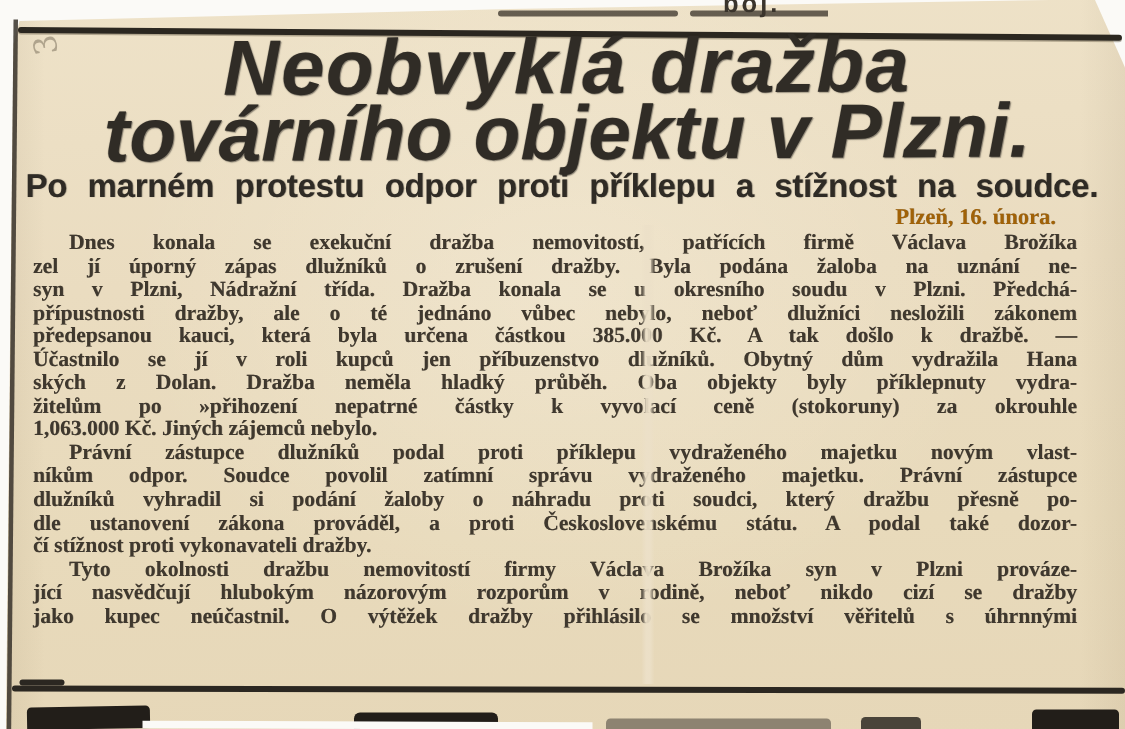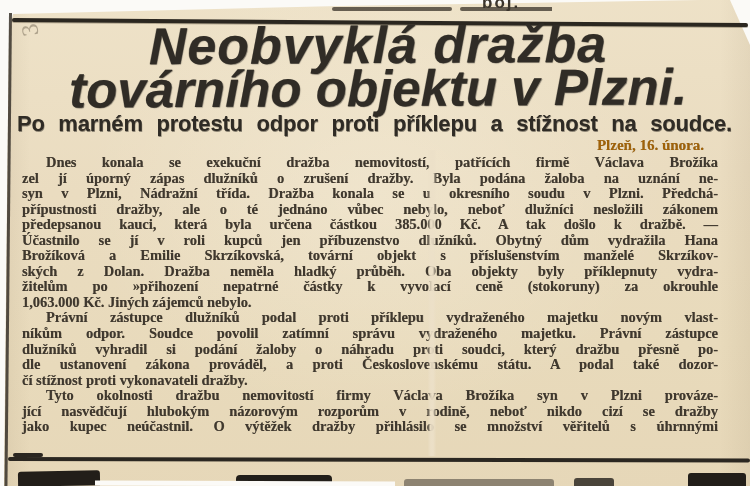--- a/index.html
+++ b/index.html
@@ -146,21 +146,20 @@
 
   <div class="dateline">Plzeň, 16. února.</div>
 
   <div class="body-lines">
       <div class="body-line first">Dnes konala se exekuční dražba nemovitostí, patřících firmě Václava Brožíka</div>
       <div class="body-line mid">zel jí úporný zápas dlužníků o zrušení dražby. Byla podána žaloba na uznání ne-</div>
       <div class="body-line mid">syn v Plzni, Nádražní třída. Dražba konala se u okresního soudu v Plzni. Předchá-</div>
       <div class="body-line mid">přípustnosti dražby, ale o té jednáno vůbec nebylo, neboť dlužníci nesložili zákonem</div>
       <div class="body-line mid">předepsanou kauci, která byla určena částkou 385.000 Kč. A tak došlo k dražbě. —</div>
       <div class="body-line mid">Účastnilo se jí v roli kupců jen příbuzenstvo dlužníků. Obytný dům vydražila Hana</div>
-      <div class="body-line mid">Brožíková a Emilie Skrzíkovská, tovární objekt s příslušenstvím manželé Skrzíkov-</div>
       <div class="body-line mid">ských z Dolan. Dražba neměla hladký průběh. Oba objekty byly příklepnuty vydra-</div>
       <div class="body-line mid">žitelům po »přihození nepatrné částky k vyvolací ceně (stokoruny) za okrouhle</div>
       <div class="body-line last">1,063.000 Kč. Jiných zájemců nebylo.</div>
       <div class="body-line first">Právní zástupce dlužníků podal proti příklepu vydraženého majetku novým vlast-</div>
       <div class="body-line mid">níkům odpor. Soudce povolil zatímní správu vydraženého majetku. Právní zástupce</div>
       <div class="body-line mid">dlužníků vyhradil si podání žaloby o náhradu proti soudci, který dražbu přesně po-</div>
       <div class="body-line mid">dle ustanovení zákona prováděl, a proti Československému státu. A podal také dozor-</div>
       <div class="body-line last">čí stížnost proti vykonavateli dražby.</div>
       <div class="body-line first">Tyto okolnosti dražbu nemovitostí firmy Václava Brožíka syn v Plzni prováze-</div>
       <div class="body-line mid">jící nasvědčují hlubokým názorovým rozporům v rodině, neboť nikdo cizí se dražby</div>

